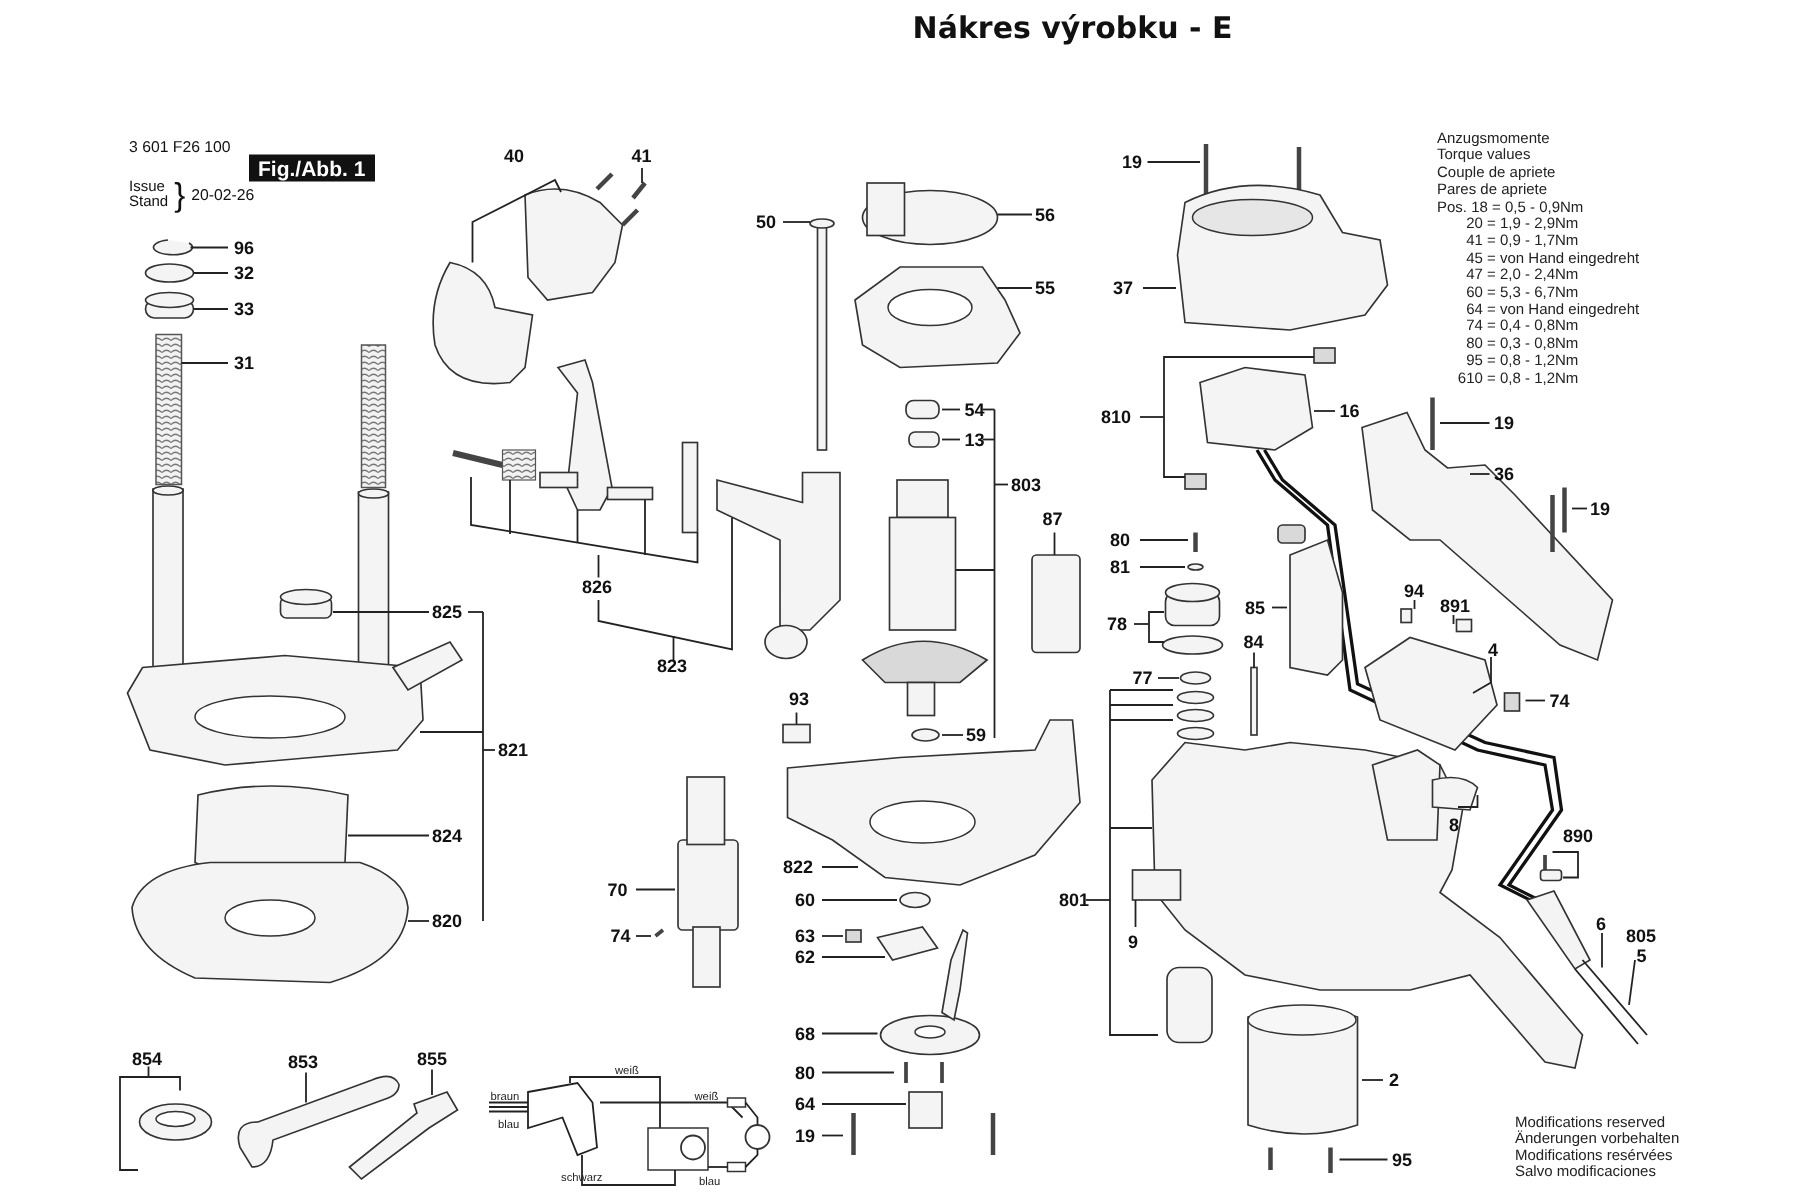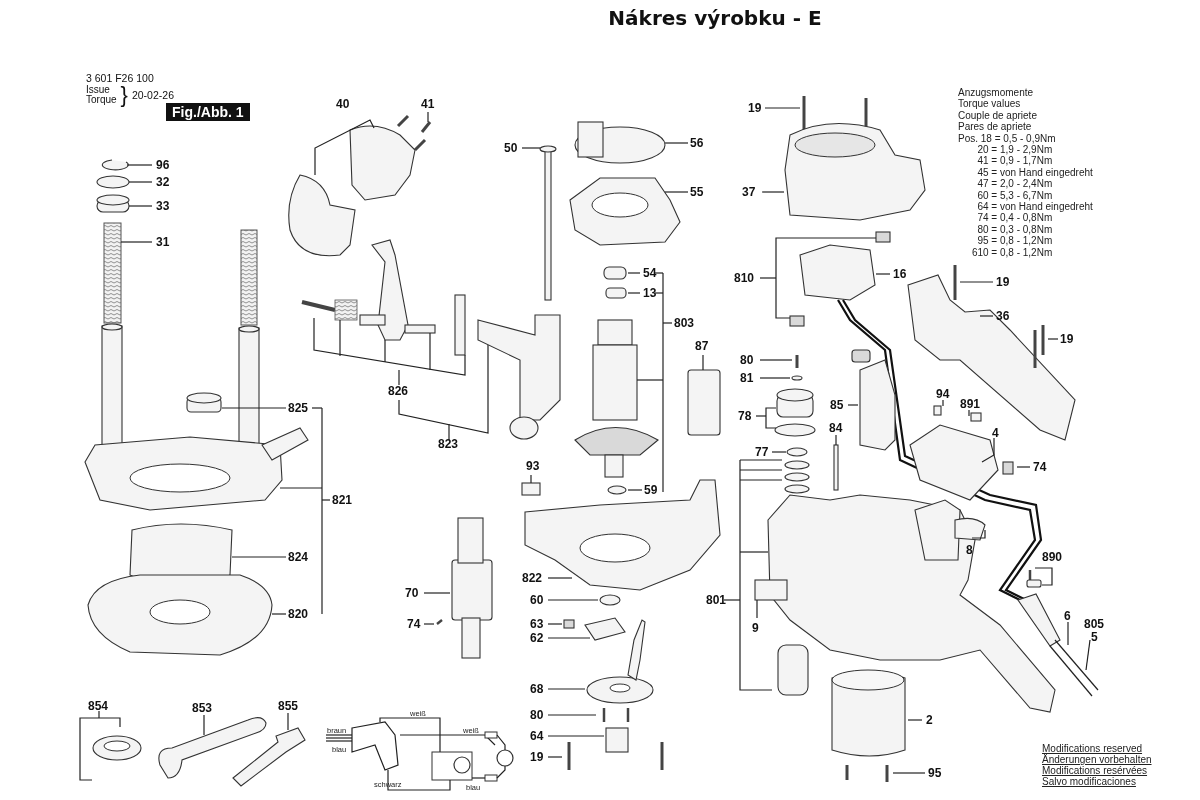--- a/index.html
+++ b/index.html
@@ -1,44 +1,44 @@
 <!DOCTYPE html>
 <html><head>
 <meta charset="utf-8">
 <style>
   html, body { margin:0; padding:0; background:#ffffff; }
   body { width:1200px; height:800px; position:relative; overflow:hidden; font-family:"Liberation Sans", sans-serif; color:#111; }
   .title { position:absolute; left:0; top:6px; width:1200px; text-align:center; font-family:"DejaVu Sans", sans-serif; font-weight:bold; font-size:20px; color:#111; padding-left:230px; box-sizing:border-box; }
-  .meta { position:absolute; left:86px; top:72px; font-size:10.5px; line-height:12px; }
-  .meta .issue { display:flex; align-items:center; gap:4px; margin-top:1px; }
+  .meta { position:absolute; left:86px; top:92px; font-size:10.5px; line-height:12px; }
+  .meta .issue { display:flex; align-items:center; gap:4px; margin-top:16px; }
   .meta .issue .stack { font-size:10px; line-height:10px; }
   .meta .brace { font-size:22px; line-height:20px; font-weight:300; }
   .figbox { position:absolute; left:166px; top:103px; background:#111; color:#fff; font-weight:bold; font-size:14px; padding:1px 6px; }
   .torque { position:absolute; left:958px; top:87px; font-size:10px; line-height:11.4px; color:#222; }
   .torque .row { white-space:pre; }
-  .mods { position:absolute; left:1042px; top:743px; font-size:10px; line-height:11px; color:#222;text-decoration:underline; }
+  .mods { position:absolute; left:1010px; top:743px; font-size:10px; line-height:11px; color:#222; }
   svg.diag { position:absolute; left:0; top:0; }
   .lbl { font-family:"Liberation Sans", sans-serif; font-weight:bold; font-size:12px; fill:#111; }
   .wlbl { font-family:"Liberation Sans", sans-serif; font-size:7.5px; fill:#222; }
   .ln { stroke:#222; stroke-width:1.2; fill:none; }
   .pt { stroke:#333; stroke-width:1.1; fill:#f4f4f4; }
   .ptd { stroke:#333; stroke-width:1.1; fill:#d9d9d9; }
   .cable { stroke:#111; stroke-width:2.2; fill:none; }
 </style>
 </head>
 <body>
 
 <div class="title">Nákres výrobku - E</div>
 
 <div class="meta">
   <div>3 601 F26 100</div>
   <div class="issue">
     <div class="stack">
       <div>Issue</div>
-      <div>Torque</div>
+      <div>Stand</div>
     </div>
     <span class="brace">}</span>
     <span>20-02-26</span>
   </div>
 </div>
 <div class="figbox">Fig./Abb. 1</div>
 
 <div class="torque">
   <div>Anzugsmomente</div>
   <div>Torque values</div>

